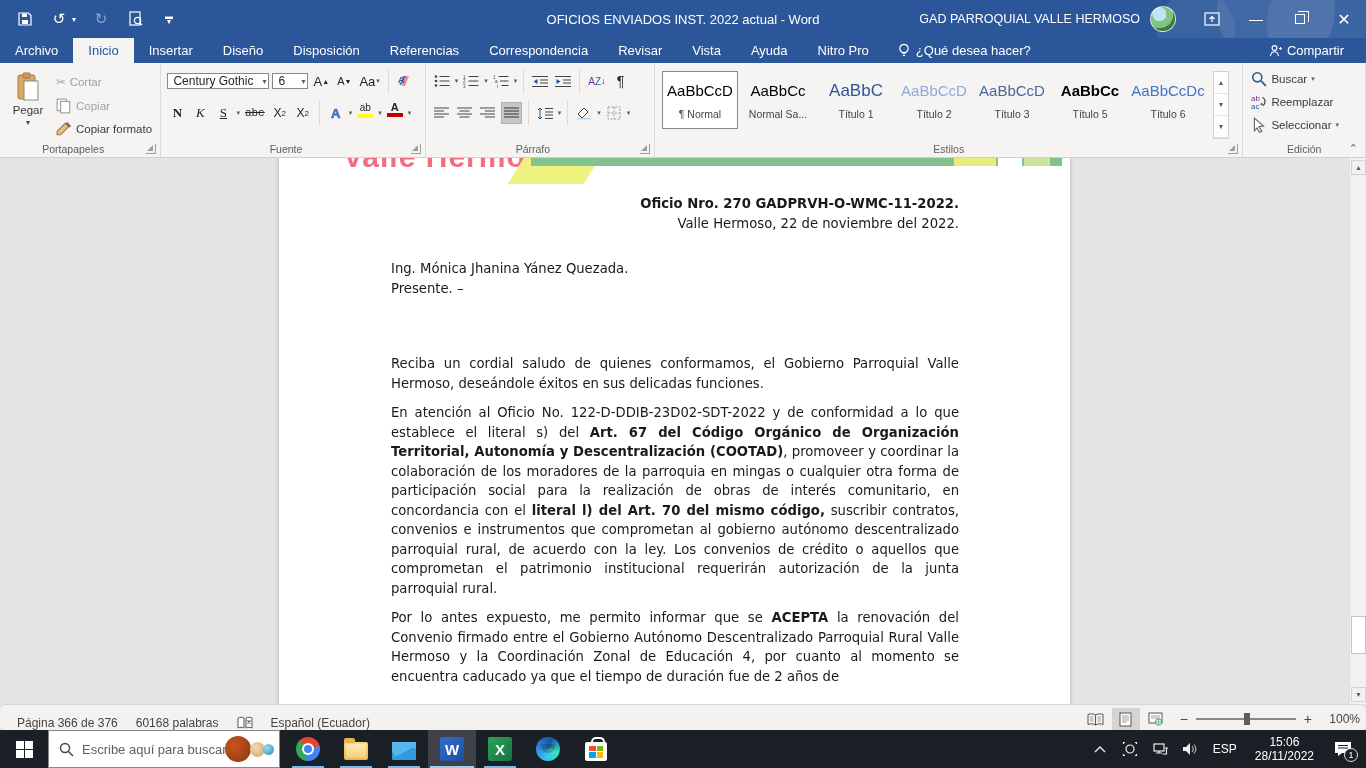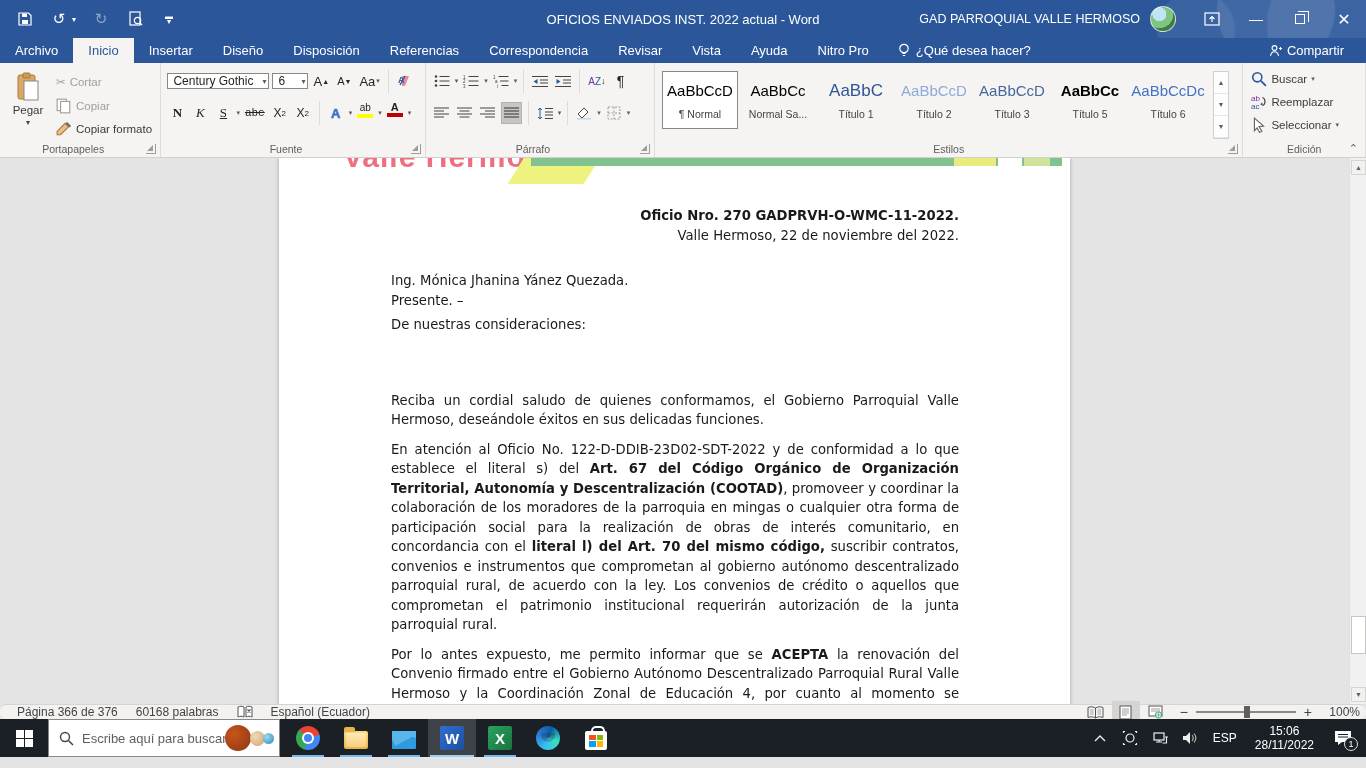--- a/index.html
+++ b/index.html
@@ -87,35 +87,35 @@
     color:#ef6e80; letter-spacing:1px; white-space:nowrap;
   }
   .lh-yellow{ position:absolute; left:238px; top:-4px; width:76px; height:30px; background:#eef27e; transform:skewX(-32deg);}
   .lh-green{ position:absolute; left:252px; top:0px; height:8px; right:8px; background:#82c28f;}
   .lh-green .seg-y{ position:absolute; right:66px; top:0; width:42px; height:8px; background:#e8ec7a;}
   .lh-green .seg-w{ position:absolute; right:40px; top:0; width:24px; height:8px; background:#fff;}
   .lh-green .seg-y2{ position:absolute; right:12px; top:0; width:26px; height:8px; background:#cfe39a;}
   .doc-text{ position:absolute; left:112px; top:36px; width:568px; color:#1a1a1a; font-family:"DejaVu Sans", sans-serif;}
   .para{ margin:0; font-size:13.2px; line-height:19.5px;}
   .para .b{ font-weight:bold;}
-  .para.ref{ text-align:right; font-weight:bold; margin-top:12px;}
+  .para.ref{ text-align:right; font-weight:bold; margin-top:0;}
   .para.date{ text-align:right;}
   .para.addr-first{ margin-top:26px;}
   .para.addr-b{ font-weight:bold;}
   .para.salute{ margin-top:5px;}
   .para.body-first{ text-align:justify; margin-top:56px;}
   .para.body{ text-align:justify; margin-top:10px;}
   
   .vscroll{ position:absolute; right:0; top:0; bottom:0; width:17px; background:#f1f1f1; border-left:1px solid #e0e0e0;}
   .vscroll .sarrow{ position:absolute; left:1px; width:15px; height:15px; display:flex; align-items:center; justify-content:center; font-size:7px; color:#605e5c; background:#f1f1f1; border:1px solid #d6d4d0;}
   .vscroll .up{ top:2px;}
   .vscroll .down{ bottom:2px;}
   .vscroll .thumb{ position:absolute; left:1px; width:15px; top:458px; height:38px; background:#fff; border:1px solid #c8c6c4;}
   
-  .statusbar{ height:15px; background:#f3f2f1; border-top:1px solid #d6d4d0; display:flex; align-items:center; font-size:12px; color:#444; padding:0 8px; position:relative;border-radius:6px;}
+  .statusbar{ height:26px; background:#f3f2f1; border-top:1px solid #d6d4d0; display:flex; align-items:flex-end; font-size:12px; color:#444; padding:0 8px; position:relative;border-radius:6px;}
   .status-item{ padding:0 9px; white-space:nowrap;}
   .sb-right{ position:absolute; right:6px; display:flex; align-items:center; gap:2px;}
   .viewbtn{ width:28px; height:22px; display:flex; align-items:center; justify-content:center;}
   .viewbtn.active{ background:#d6d4d2;}
   .zoomctl{ display:flex; align-items:center; gap:8px; margin:0 8px;}
   .zoom-track{ width:100px; height:2px; background:#8a8886; position:relative;}
   .zoom-thumb{ position:absolute; left:48px; top:-5px; width:6px; height:12px; background:#605e5c;}
   .zoom-sign{ font-size:14px; color:#444;}
   .zoom-pct{ font-size:12px; color:#444; width:38px; text-align:right;}
   
@@ -502,21 +502,20 @@
     <div class="lh-green">
       <span class="seg-y"></span>
         <span class="seg-w"></span>
         <span class="seg-y2"></span>
     </div>
     <div class="doc-text">
         <p class="para ref"><span class="b">Oficio Nro. 270 GADPRVH-O-WMC-11-2022.</span></p>
         <p class="para date"><span>Valle Hermoso, 22 de noviembre del 2022.</span></p>
         <p class="para addr-first"><span>Ing. Mónica Jhanina Yánez Quezada.</span></p>
         <p class="para addr"><span>Presente. –</span></p>
-        <p class="para salute"><span>De nuestras consideraciones:</span></p>
         <p class="para body-first"><span>Reciba un cordial saludo de quienes conformamos, el Gobierno Parroquial Valle Hermoso, deseándole éxitos en sus delicadas funciones.</span></p>
         <p class="para body"><span>En atención al Oficio No. 122-D-DDIB-23D02-SDT-2022 y de conformidad a lo que establece el literal s) del </span><span class="b">Art. 67 del Código Orgánico de Organización Territorial, Autonomía y Descentralización (COOTAD)</span><span>, promoveer y coordinar la colaboración de los moradores de la parroquia en mingas o cualquier otra forma de participación social para la realización de obras de interés comunitario, en concordancia con el </span><span class="b">literal l) del Art. 70 del mismo código,</span><span> suscribir contratos, convenios e instrumentos que comprometan al gobierno autónomo descentralizado parroquial rural, de acuerdo con la ley. Los convenios de crédito o aquellos que comprometan el patrimonio institucional requerirán autorización de la junta parroquial rural.</span></p>
         <p class="para body"><span>Por lo antes expuesto, me permito informar que se </span><span class="b">ACEPTA</span><span> la renovación del Convenio firmado entre el Gobierno Autónomo Descentralizado Parroquial Rural Valle Hermoso y la Coordinación Zonal de Educación 4, por cuanto al momento se encuentra caducado ya que el tiempo de duración fue de 2 años de</span></p>
       </div>
   </div>
   <div class="vscroll">
     <div class="sarrow up">▲</div>
     <div class="thumb"></div>
     <div class="sarrow down">▼</div>
   </div>

